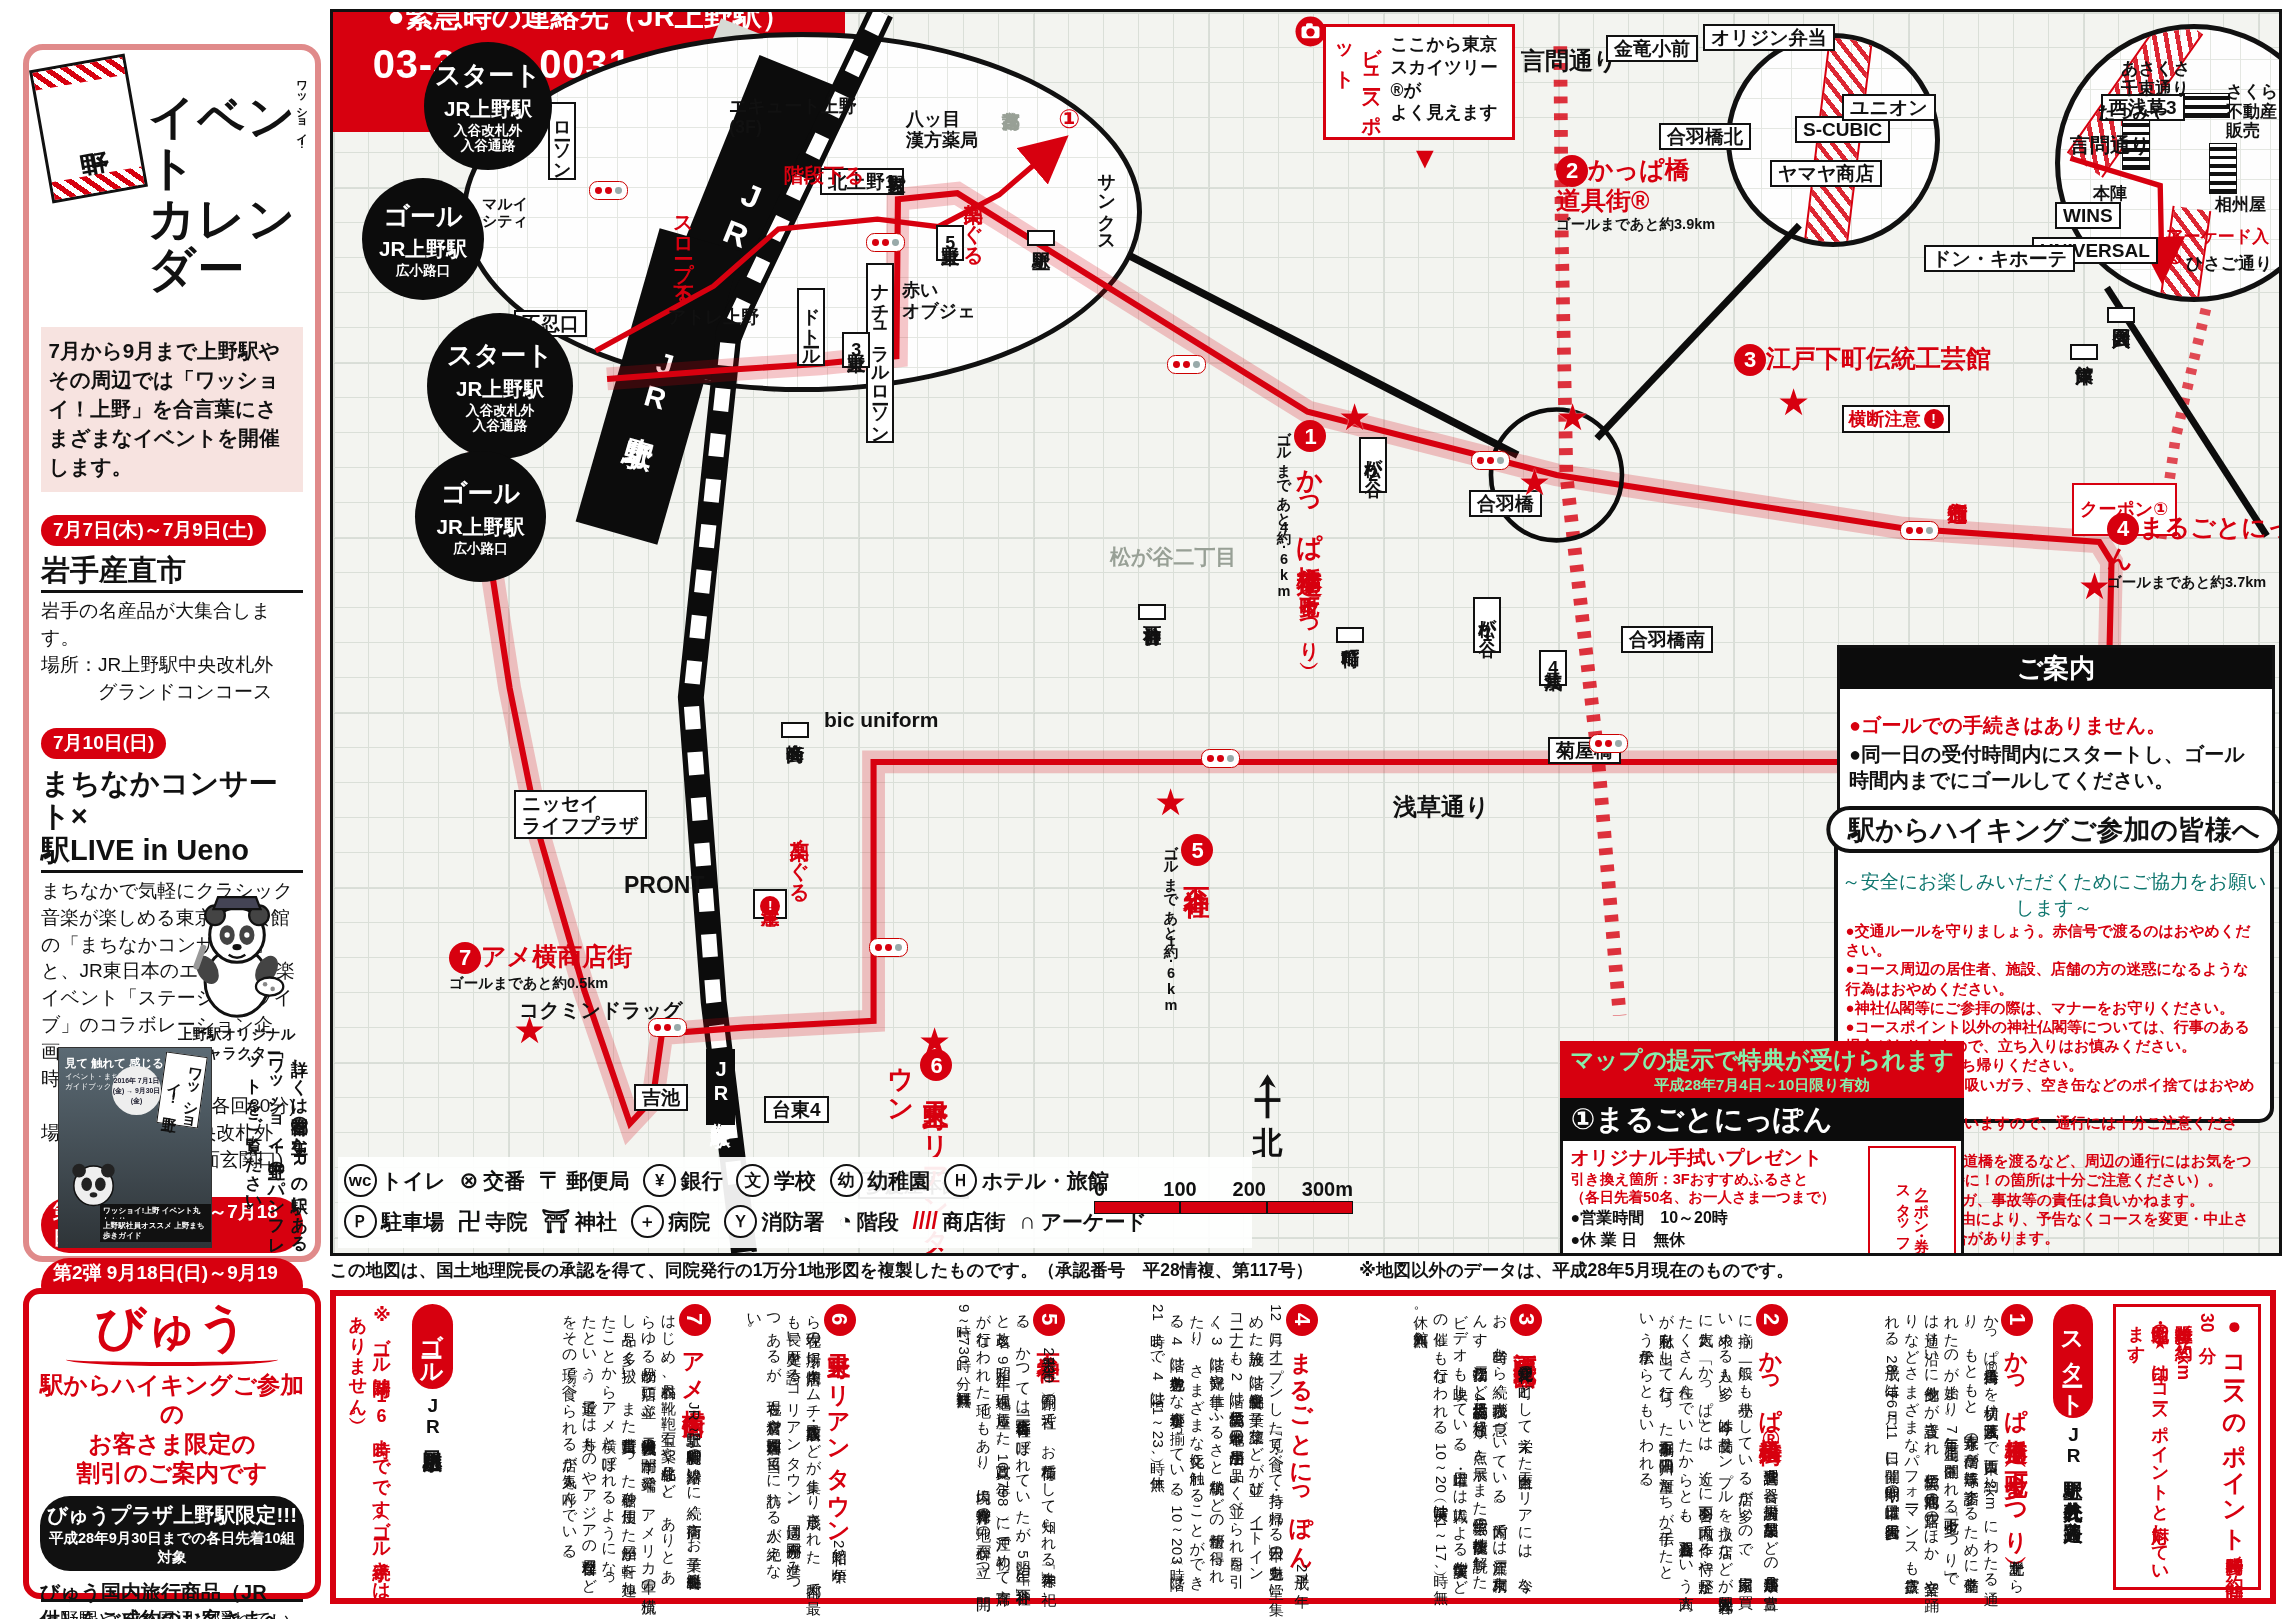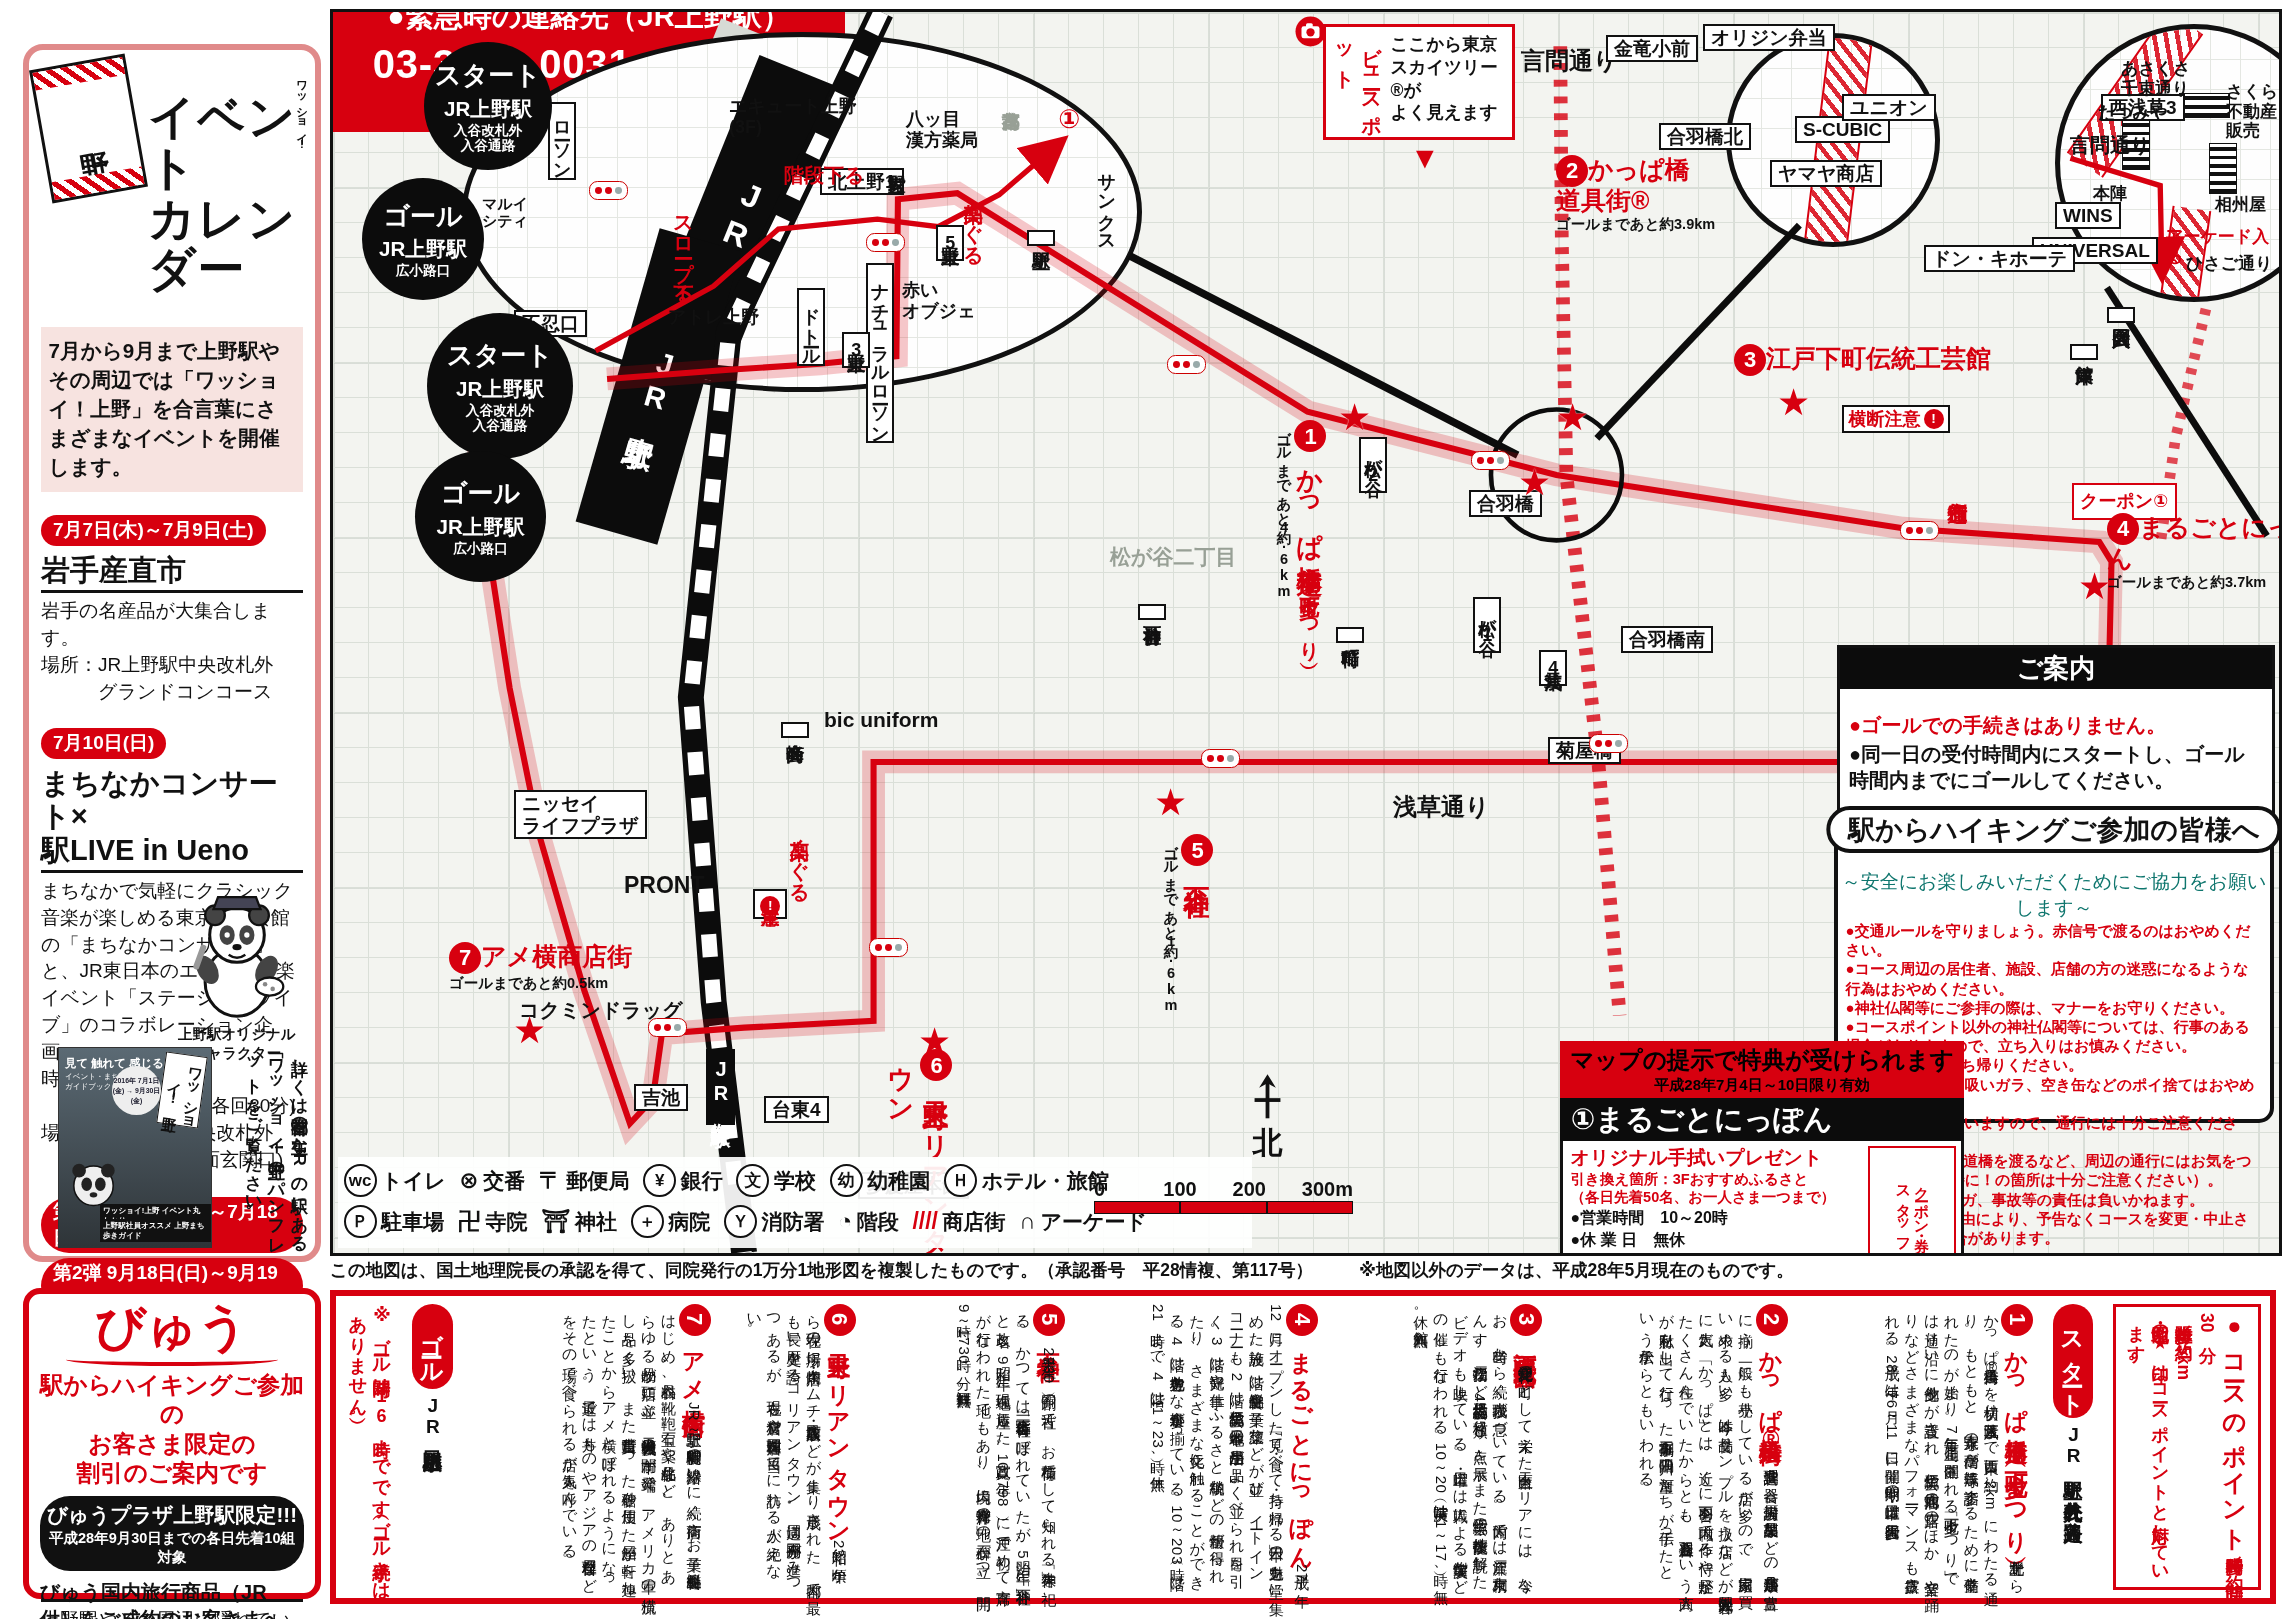--- a/index.html
+++ b/index.html
@@ -78,21 +78,21 @@
   .k-red{color:#d7000f;font-weight:800;font-size:20px;}
   .k-redv{color:#d7000f;font-weight:800;font-size:20px;writing-mode:vertical-rl;text-orientation:upright;}
   .k-star{color:#d7000f;font-size:37px;line-height:1;text-shadow:0 0 1.5px #fff;}
   .k-sig{width:37px;height:17px;background:#fff;border:1.5px solid #c00;border-radius:8.4px;display:flex;align-items:center;justify-content:center;gap:3px;}
   .k-sig i{width:6.9px;height:6.9px;border-radius:50%;background:#d7000f;display:block;}
   .k-sig i:last-child{background:#9aa;}
   .k-bandv{background:#0c0c0c;color:#fff;writing-mode:vertical-rl;text-orientation:upright;font-weight:800;font-size:20px;padding:9px 3px;letter-spacing:2.3px;}
   .k-warn,.k-warnv{background:#fff;border:2.3px solid #111;color:#d7000f;font-weight:800;font-size:18px;padding:1.5px 4.6px;display:flex;align-items:center;gap:3px;}
   .k-warnv{writing-mode:vertical-rl;text-orientation:upright;}
   .excl{display:inline-flex;width:20px;height:20px;border-radius:50%;background:#d7000f;color:#fff;align-items:center;justify-content:center;font-weight:900;font-size:13.7px;flex:none;}
-  .k-coupon{background:#fff;border:2.3px solid #d7000f;color:#d7000f;font-weight:800;font-size:18px;padding:6px 6px;}
+  .k-coupon{background:#fff;border:2.3px solid #d7000f;color:#d7000f;font-weight:800;font-size:18px;padding:14px 6px;}
   
   .cp{position:absolute;}
   .cp-num{display:inline-flex;width:32px;height:32px;border-radius:50%;background:#d7000f;color:#fff;
     font-weight:900;font-size:22px;align-items:center;justify-content:center;flex:none;}
   .cp-h{display:block;}
   .cp-h .cp-title{color:#d7000f;font-weight:900;font-size:25px;line-height:1.1;}
   .cp-dist{color:#111;font-weight:700;font-size:14.5px;display:block;}
   .cp-v{writing-mode:vertical-rl;text-orientation:upright;}
   .cp-v .cp-title{color:#d7000f;font-weight:900;font-size:26px;letter-spacing:1.5px;}
   .cp-v .cp-sub{color:#d7000f;font-weight:800;font-size:20px;}
@@ -117,21 +117,21 @@
   #goannai .bd{padding:20px 9px;font-size:20px;font-weight:700;line-height:1.3;}
   #goannai .bd div{margin:3px 0;}
   #goannai .red{color:#d7000f;}
   #hikers{left:1501px;top:813px;width:440px;height:298px;border-radius:15px;border-width:4.6px;z-index:7;}
   #hikersTitle{position:absolute;left:50%;transform:translateX(-50%);top:-23px;background:#fff;border:4.6px solid #111;
     border-radius:761px;padding:1.5px 18px;font-size:27px;font-weight:900;white-space:nowrap;}
   #hikers .sub{color:#0f766e;text-align:center;font-weight:400;font-size:19px;margin-top:40px;}
   #hikers .bl{color:#d7000f;font-size:15px;font-weight:700;line-height:1.28;padding:0 7.6px;}
   #hikers .bl.ind{padding-left:20px;}
   #coupon{left:1227px;top:1029px;width:404px;border:none;z-index:7;}
-  #coupon .hd1{background:#d7000f;color:#000000;text-align:center;padding:3px 0;}
+  #coupon .hd1{background:#d7000f;color:#86efac;text-align:center;padding:3px 0;}
   #coupon .hd1 .t1{font-size:23.6px;font-weight:900;}
   #coupon .hd1 .t2{font-size:15px;font-weight:700;}
   #coupon .hd2{background:#0c0c0c;color:#fff;font-size:29px;font-weight:900;padding:1.5px 10.7px;}
   #coupon .bd{display:flex;background:#fff;border:3px solid #111;border-top:none;}
   #coupon .bdL{flex:1;padding:6px 7.6px;}
   #coupon .rl{color:#d7000f;font-weight:900;font-size:19px;line-height:1.2;}
   #coupon .rs{color:#d7000f;font-weight:700;font-size:14.5px;line-height:1.25;}
   #coupon .kl{font-size:16px;font-weight:700;margin-top:1.5px;}
   #coupon .stub{width:84px;border-left:2.3px solid #d7000f;margin:4.6px;border:2.3px solid #d7000f;display:flex;align-items:center;justify-content:center;}
   #coupon .stub span{writing-mode:vertical-rl;text-orientation:upright;color:#d7000f;font-size:15px;font-weight:800;line-height:1.2;}

